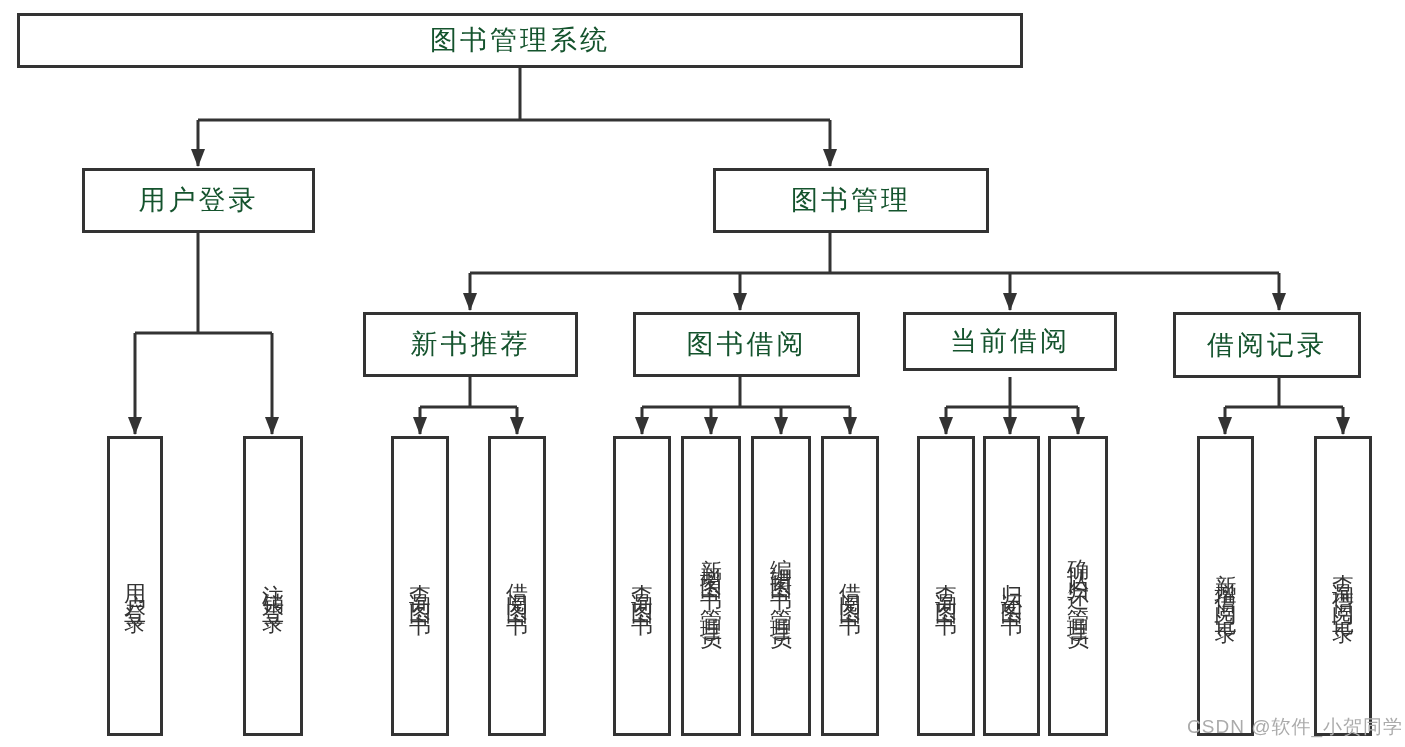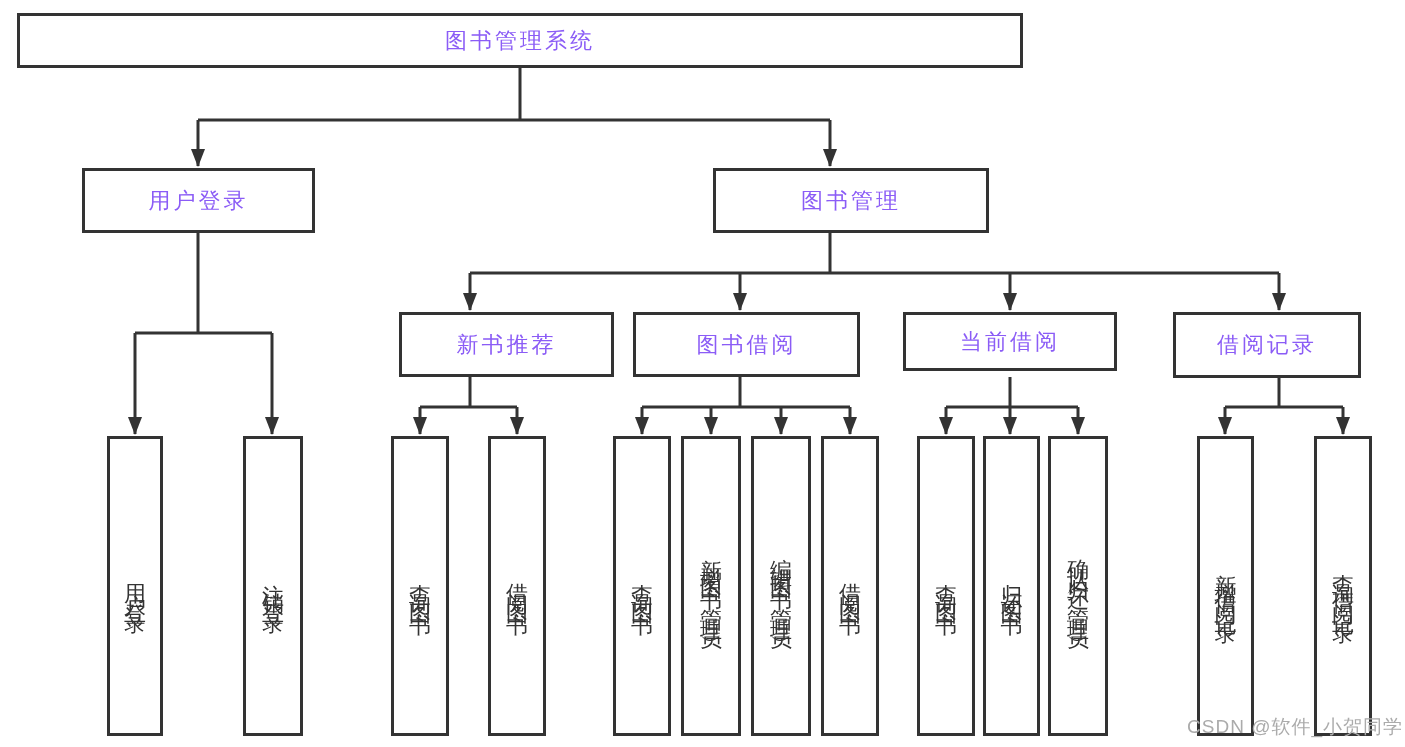--- a/index.html
+++ b/index.html
@@ -21,22 +21,22 @@
     position: absolute;
     box-sizing: border-box;
     border: 3px solid #333333;
     background: #ffffff;
     display: flex;
     align-items: center;
     justify-content: center;
     z-index: 2;
   }
   .hlabel {
-    color: #8b5cf6;
-    font-size: 22px;
+    color: #14532d;
+    font-size: 27px;
     letter-spacing: 3px;
     white-space: nowrap;
     line-height: 1;
   }
   .vlabel {
     color: #333333;
     font-size: 22px;
     writing-mode: vertical-rl;
     text-orientation: mixed;
     letter-spacing: 10px;
@@ -119,21 +119,21 @@
     <span class="hlabel">图书管理系统</span>
   </div>
 
   <div class="box" style="left:82px; top:168px; width:233px; height:65px;">
     <span class="hlabel">用户登录</span>
   </div>
   <div class="box" style="left:713px; top:168px; width:276px; height:65px;">
     <span class="hlabel">图书管理</span>
   </div>
 
-  <div class="box" style="left:363px; top:312px; width:215px; height:65px;margin-left:36px;">
+  <div class="box" style="left:363px; top:312px; width:215px; height:65px;">
     <span class="hlabel">新书推荐</span>
   </div>
   <div class="box" style="left:633px; top:312px; width:227px; height:65px;">
     <span class="hlabel">图书借阅</span>
   </div>
   <div class="box" style="left:903px; top:312px; width:214px; height:59px;">
     <span class="hlabel">当前借阅</span>
   </div>
   <div class="box" style="left:1173px; top:312px; width:188px; height:66px;">
     <span class="hlabel">借阅记录</span>

